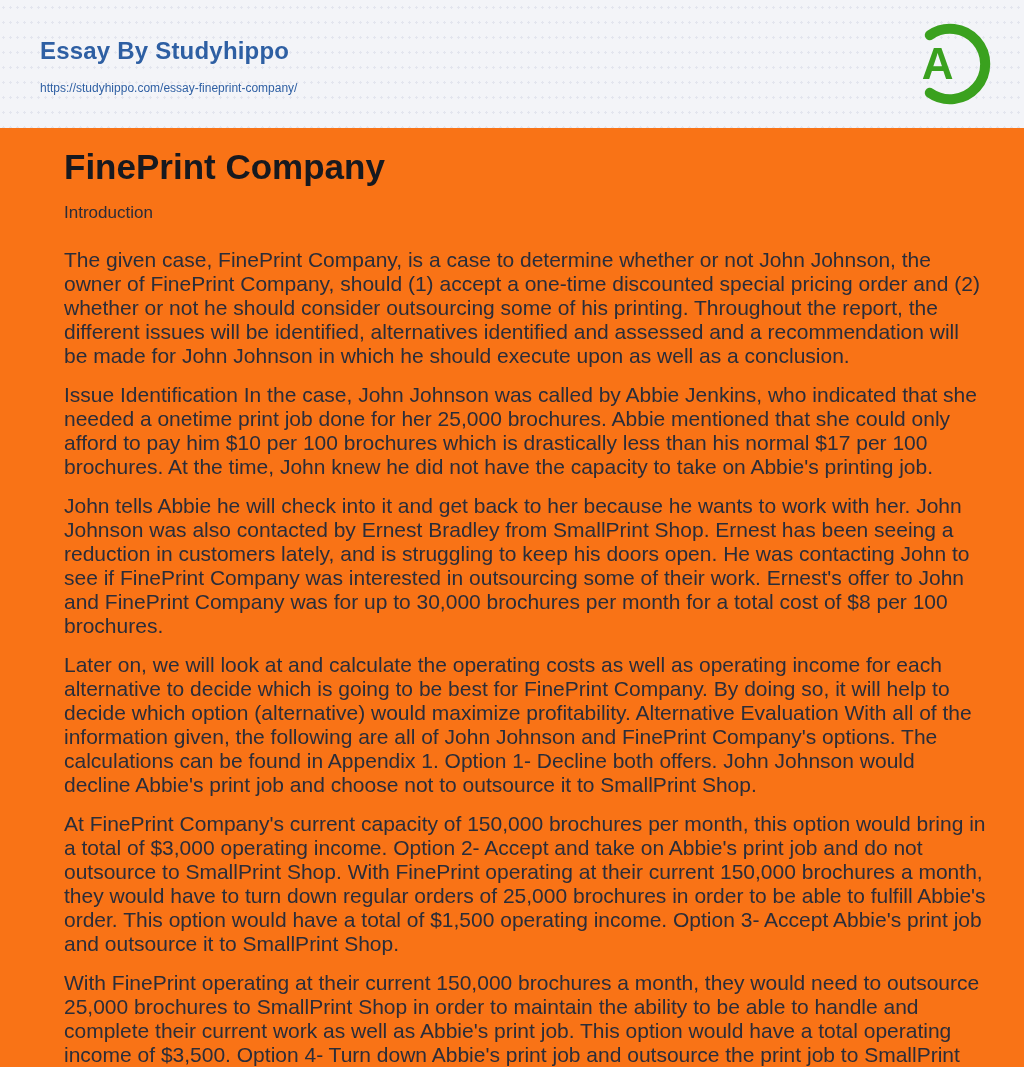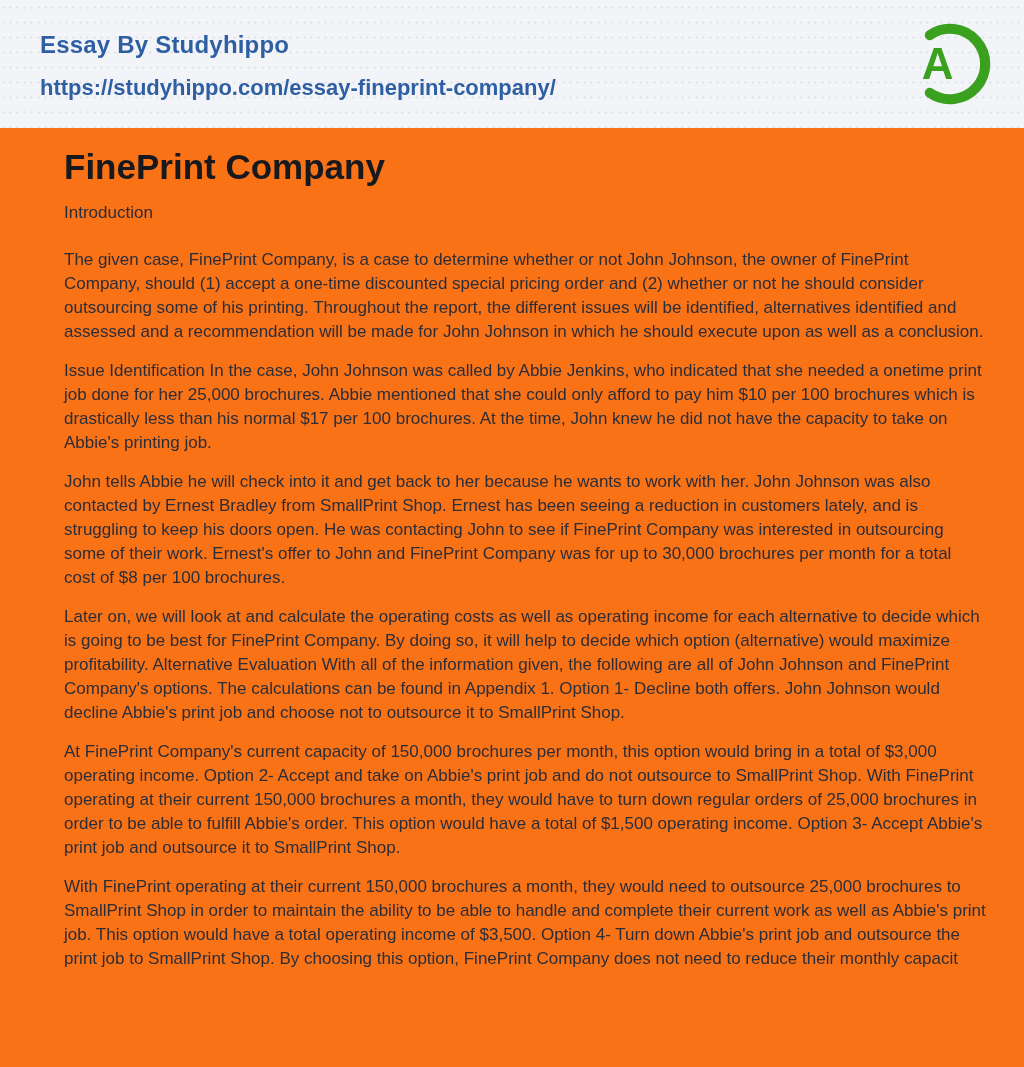--- a/index.html
+++ b/index.html
@@ -26,25 +26,24 @@
   .header-text { padding-top: 4px; }
   .header-title {
     font-size: 24px;
     font-weight: 700;
     color: #2e5fa3;
     letter-spacing: 0.2px;
   }
   .header-url {
     display: block;
     margin-top: 16px;
-    font-size: 22px;
+    font-size: 12px;
     color: #2e5fa3;
     text-decoration: none;
     cursor: pointer;
-    font-weight: bold;
   }
   .logo { width: 88px; height: 92px; flex: 0 0 auto; }
   .logo svg { width: 88px; height: 92px; display: block; }
   .logo text {
     font-family: "Liberation Sans", "DejaVu Sans", sans-serif;
     font-weight: 700;
   }
 
   
   .content { padding: 19px 38px 40px 64px; }
@@ -54,21 +53,21 @@
     font-weight: 800;
     color: #17191f;
     margin: 0 0 16px 0;
   }
   .article-subtitle {
     font-size: 17px;
     color: #2b2d39;
     margin: 16px 0 25px 0;
   }
   .content p {
-    font-size: 17px;
+    font-size: 21px;
     line-height: 24px;
     color: #2b2d39;
     margin: 0 0 15px 0;
     max-width: 948px;
   }
 </style>
 </head>
 <body>
 
 <div class="page">

